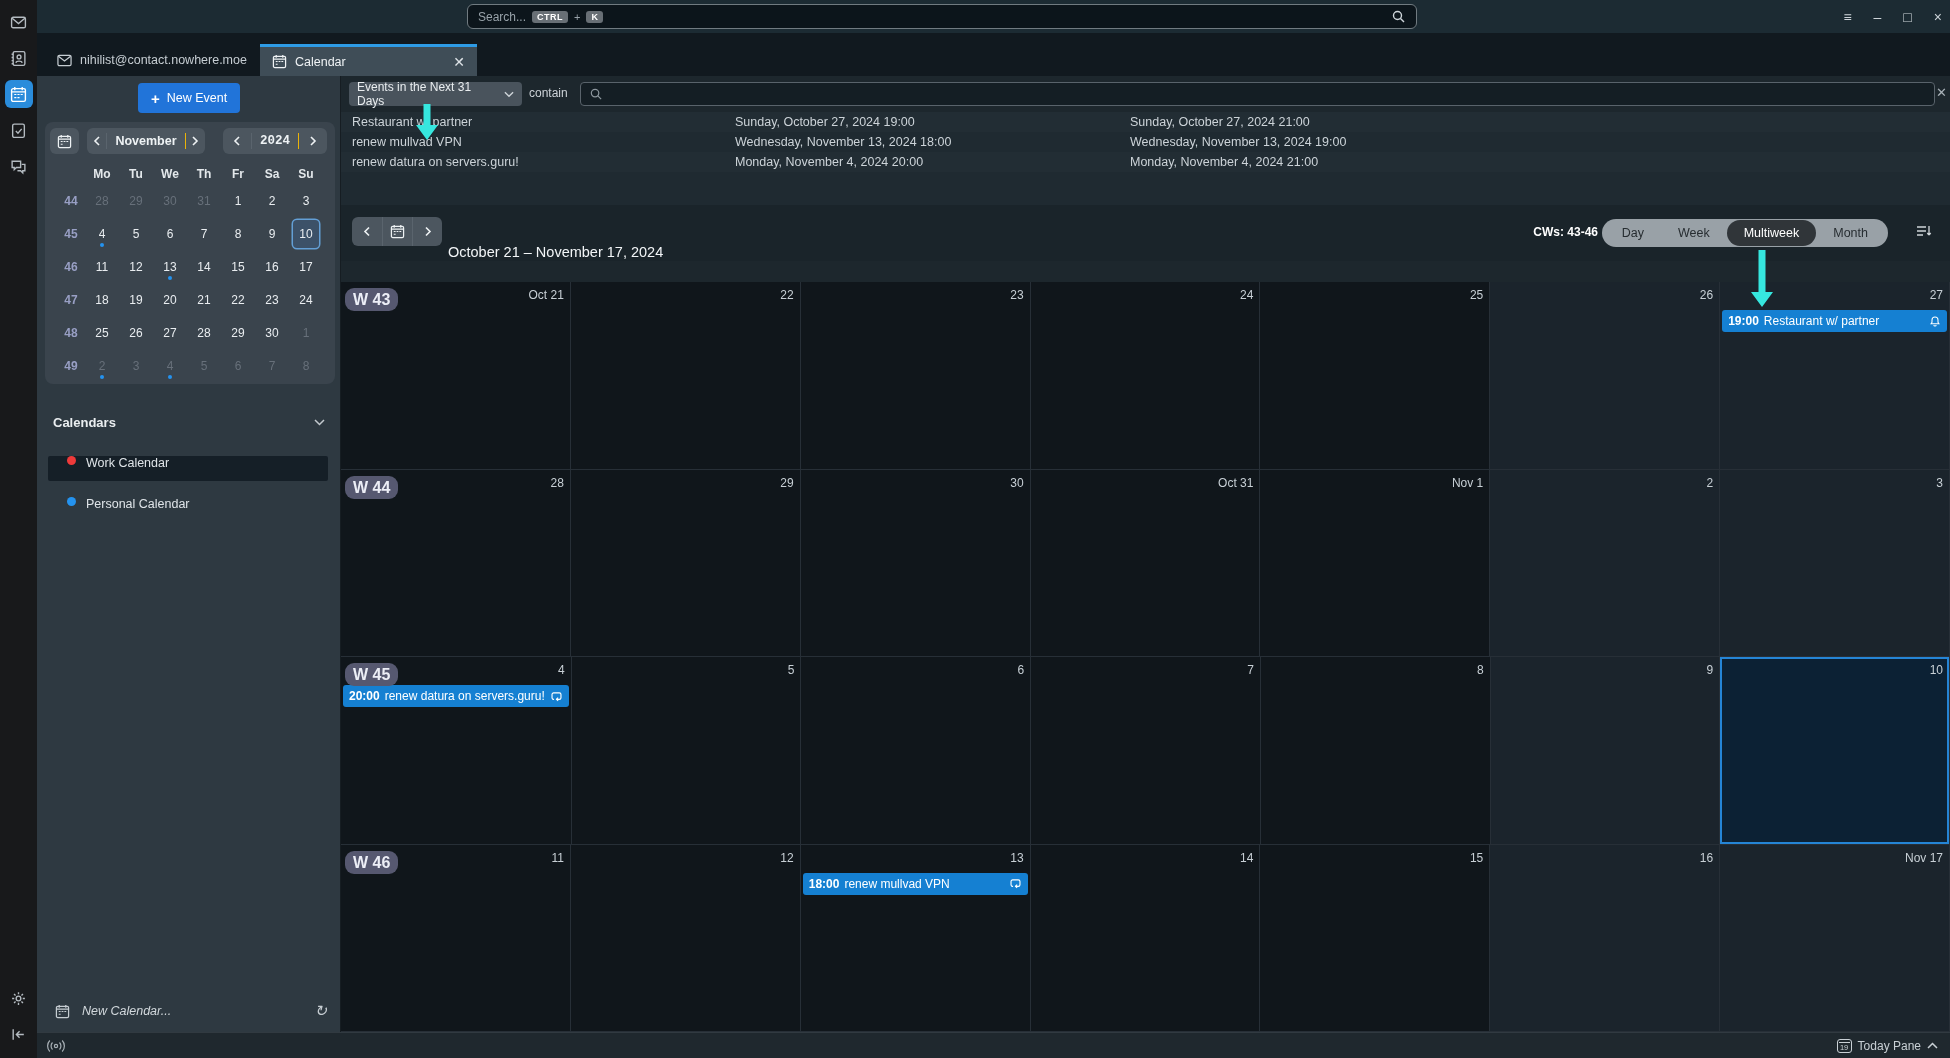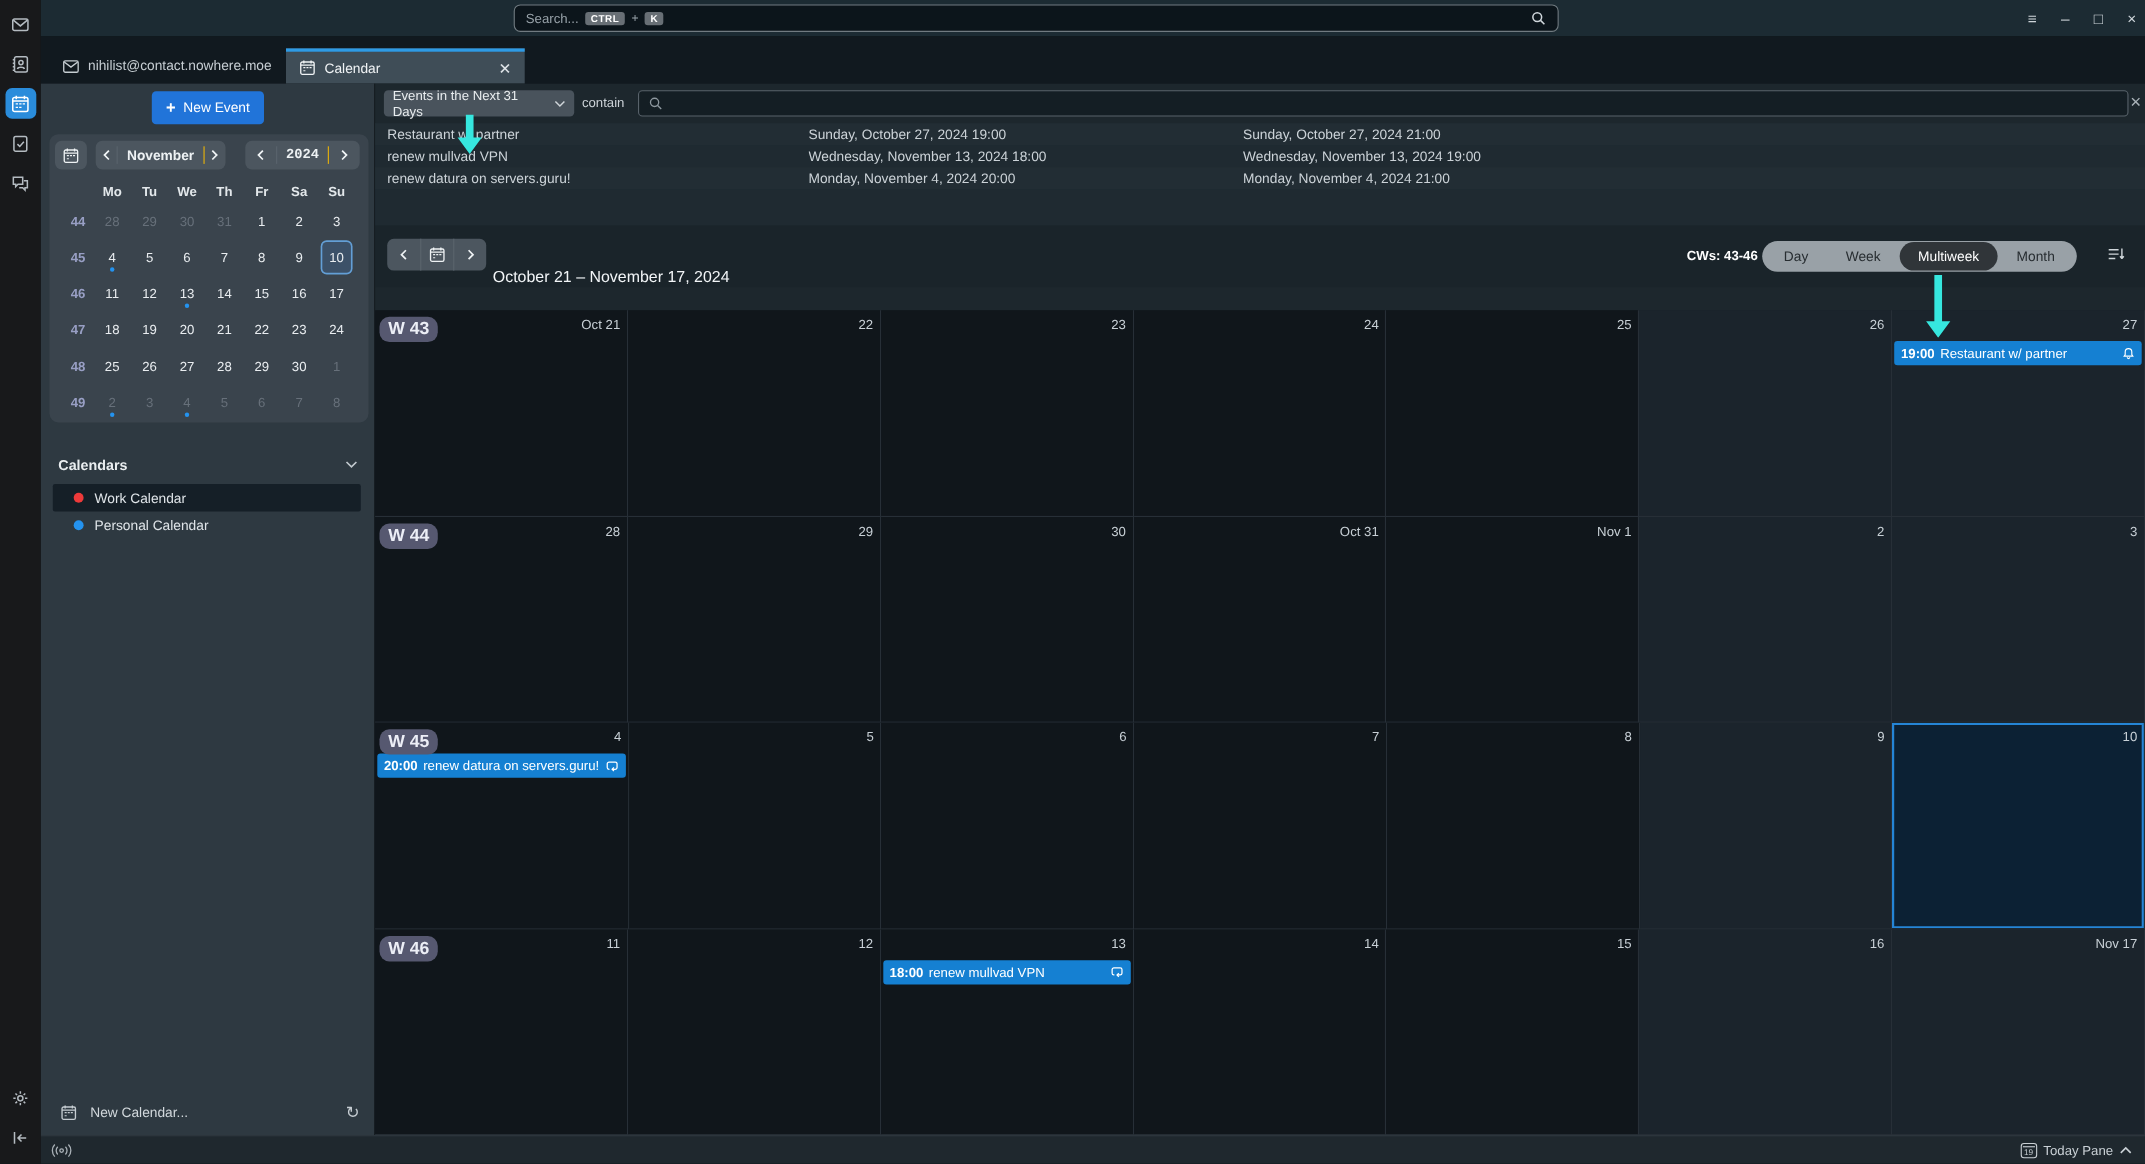--- a/index.html
+++ b/index.html
@@ -53,24 +53,24 @@
   .mm-wknum { text-align:center; font-size:12px; font-weight:bold; color:#989fc4; }
   .mm-day { display:flex; align-items:center; justify-content:center; }
   .mm-day .box { position:relative; width:26px; height:28px; display:flex; align-items:center; justify-content:center; font-size:12px; color:#e9edf0; border-radius:4px; }
   .mm-day.dim .box { color:#67707a; }
   .mm-day.selected .box { background:#3c5168; box-shadow:0 0 0 1.5px #639fd6; }
   .mm-day .dot { position:absolute; bottom:1px; left:50%; transform:translateX(-50%); width:4px; height:4px; border-radius:50%; background:#2493ef; }
 
   #calendars-header { position:absolute; left:16px; top:339px; width:272px; display:flex; align-items:center; font-size:13px; font-weight:bold; color:#eaeef0; }
   #calendars-header .chev { margin-left:auto; color:#c2c9ce; }
   #cal-list { position:absolute; left:11px; top:364px; width:280px; }
-  .cal-item { height:25px; display:flex; align-items:center; gap:10px; padding-left:19px; font-size:12.5px; color:#dfe4e8; border-radius:2px; }
+  .cal-item { height:25px; display:flex; gap:10px; padding-left:19px; font-size:12.5px; color:#dfe4e8; border-radius:2px;margin-top:16px; }
   .cal-item.selected { background:#151f27; }
   .cal-dot { width:9px; height:9px; border-radius:50%; }
-  #sidebar-bottom { position:absolute; left:0; bottom:8px; width:304px; height:26px; display:flex; align-items:center; padding:0 14px 0 18px; gap:12px; color:#d2d8dc; font-size:12.5px; }
+  #sidebar-bottom { position:absolute; left:0; bottom:8px; width:304px; height:26px; display:flex; align-items:center; padding:0 14px 0 18px; gap:12px; color:#d2d8dc; font-size:12.5px;font-style:italic; }
   #sidebar-bottom .sync { margin-left:auto; font-size:15px; color:#c6cdd2; }
 
   
   #main { position:absolute; left:341px; top:76px; width:1609px; height:956px; background:#1d272d; }
 
   #filter-bar { position:absolute; left:0; top:0; width:1609px; height:36px; display:flex; align-items:center; }
   #filter-dropdown { position:absolute; left:8px; top:6px; width:173px; height:24px; background:#49535c; border-radius:4px; display:flex; align-items:center; padding:0 8px; font-size:12px; color:#e9edef; gap:13px; }
   #filter-dropdown .chev { margin-left:auto; }
   #contain-label { position:absolute; left:188px; top:10px; font-size:12px; color:#ccd2d7; }
   #filter-search { position:absolute; left:239px; top:6px; width:1355px; height:24px; background:#141e24; border:1px solid #59636b; border-radius:4px; display:flex; align-items:center; padding:0 8px; }

